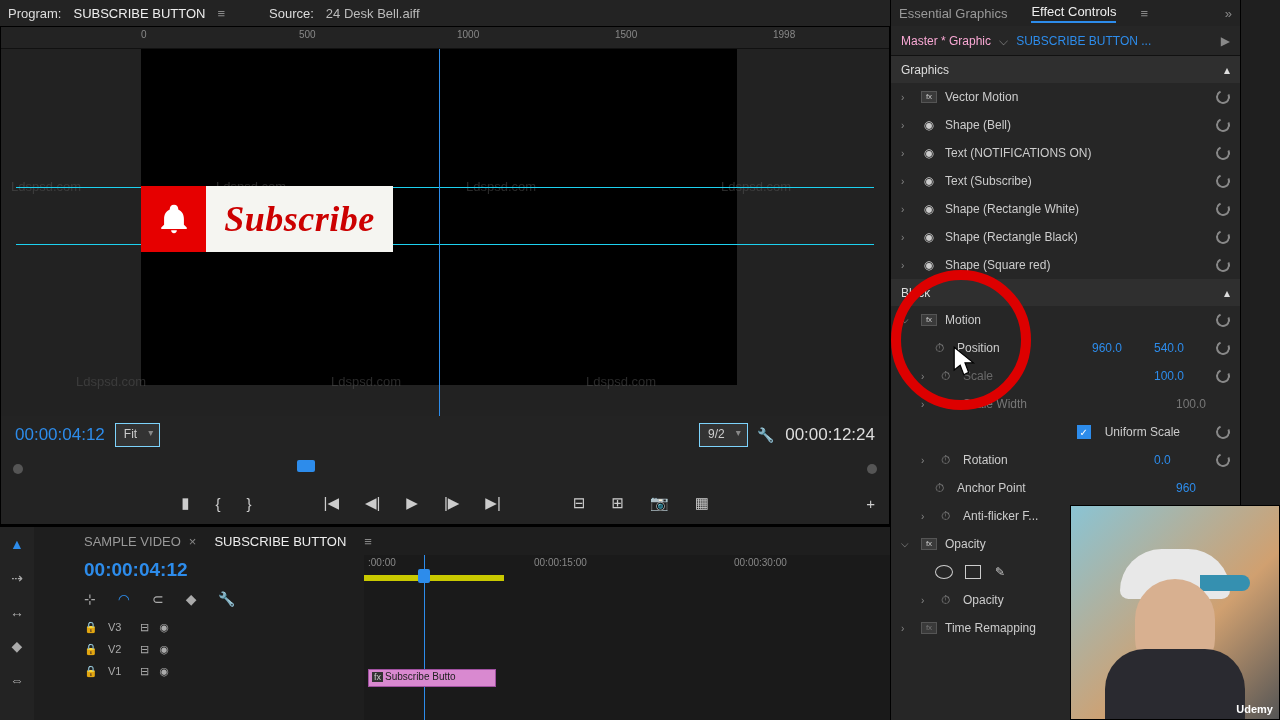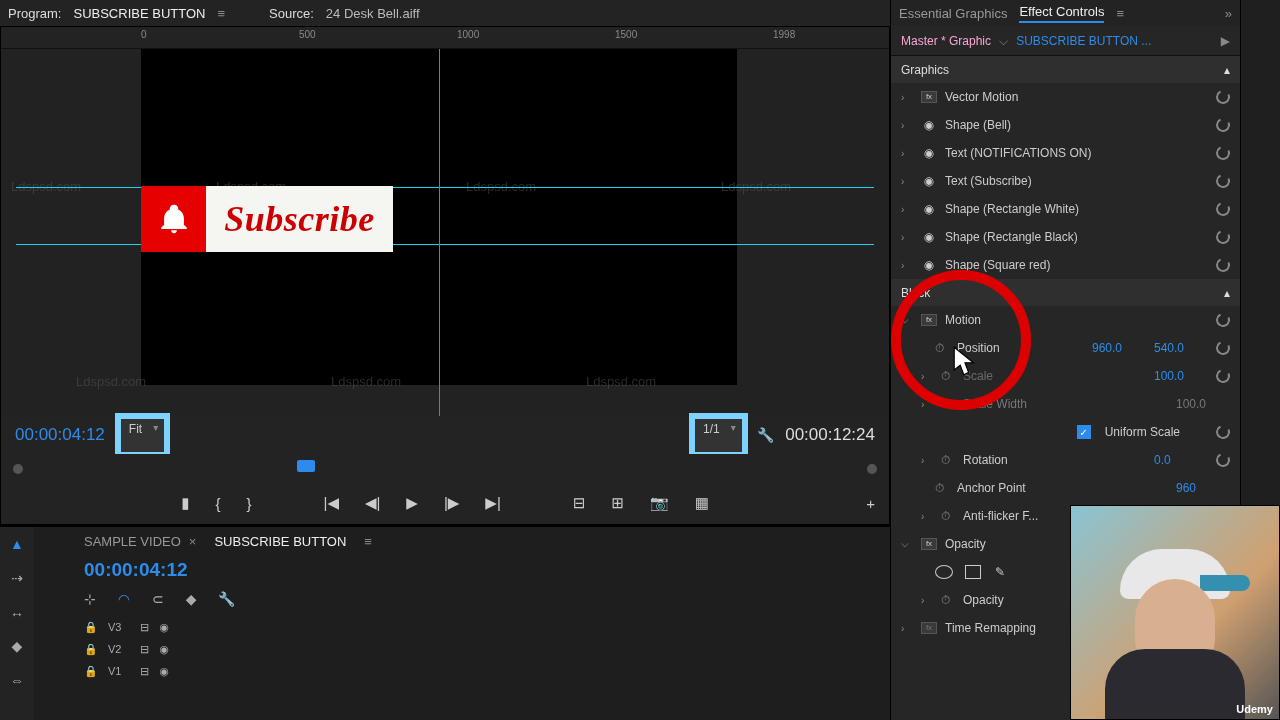--- a/index.html
+++ b/index.html
@@ -6,40 +6,40 @@
   body { background: #232323; color: #ccc; width: 1280px; height: 720px; overflow: hidden; font-size: 12px; position: relative; }
   .root { display: flex; height: 100%; }
   .left { flex: 1; display: flex; flex-direction: column; min-width: 0; }
   .right { width: 390px; background: #262626; border-left: 1px solid #000; display: flex; }
   .right-main { flex: 1; display: flex; flex-direction: column; }
   .right-strip { width: 40px; background: #1f1f1f; border-left: 1px solid #000; }
 
   
   .panel-header { display: flex; align-items: center; height: 26px; background: #232323; padding: 0 8px; gap: 12px; font-size: 13px; color: #ddd; }
   .panel-header .menu-icon { color: #888; }
-  .panel-header.right-hdr { justify-content: flex-start; }
+  .panel-header.right-hdr { justify-content: flex-start; gap: 24px; }
   .tab-active { color: #eee; border-bottom: 2px solid #2d8ceb; padding-bottom: 2px; }
 
   
   .program-monitor { flex: 1; background: #2a2a2a; display: flex; flex-direction: column; border: 1px solid #000; }
   .ruler { height: 22px; background: #232323; position: relative; color: #888; font-size: 10px; border-bottom:1px solid #111;}
   .ruler-tick { position: absolute; top: 2px; }
   .canvas-area { flex: 1; position: relative; background: #222; overflow: hidden; }
   .video-frame { position: absolute; left: 140px; top: 0; width: 596px; height: 336px; background: #000; }
   .playhead-v { position: absolute; left: 438px; top: 0; bottom: 0; width: 1px; background: #2d8ceb; }
   .guide-h { position: absolute; left: 15px; right: 15px; height: 1px; background: #1dd1f0; }
   .wm { position:absolute; color:#555; font-size:13px; opacity:0.5; }
   .subscribe-btn { position: absolute; left: 140px; top: 137px; width: 252px; height: 66px; display: flex; }
   .sub-red { width: 65px; background: #e60000; display:flex; align-items:center; justify-content:center;}
   .sub-red svg { width: 34px; height: 34px; fill:#fff; }
   .sub-white { flex: 1; background: #f5f5f1; color: #cc0000; font-size: 36px; font-weight: bold; font-style: italic; display:flex; align-items:center; justify-content:center; letter-spacing:0.5px; font-family: Georgia, serif;}
 
   .monitor-controls { height: 38px; display:flex; align-items:center; padding: 0 14px; gap:10px; background:#232323; color:#ddd; font-size:15px;}
   .tc-blue { color: #2d8ceb; font-size: 17px; }
-  .dropdown { background:#333; border:6px solid #7dd3fc; padding: 3px 22px 16px 8px; font-size:12px; color:#ccc; position:relative; border-radius:0;}
+  .dropdown { background:#333; border:1px solid #7dd3fc; padding: 3px 22px 5px 8px; font-size:12px; color:#ccc; position:relative; border-radius:0;}
   .dropdown::after { content:'▾'; position:absolute; right:6px; top:3px; font-size:10px; color:#888;}
   .spacer { flex:1; }
   .wrench { color:#999; font-size:14px;}
 
   .scrub-bar { height: 28px; background:#232323; position:relative; padding: 6px 14px;}
   .scrub-handle { position:absolute; top:6px; width:18px; height:12px; background:#2d8ceb; border-radius:2px;}
   .scrub-end { position:absolute; top:10px; width:10px; height:10px; background:#555; border-radius:50%;}
 
   .transport { height: 42px; display:flex; align-items:center; justify-content:center; gap:26px; background:#232323; color:#ccc; }
   .transport .t-btn { font-size:15px; color:#ccc; cursor:pointer;}
@@ -146,21 +146,21 @@
                 <path d="M12 2C10 2 9 3.5 9 5v.3C6.5 6.3 5 8.8 5 12v4l-2 2v1h18v-1l-2-2v-4c0-3.2-1.5-5.7-4-6.7V5c0-1.5-1-3-3-3zm-2 18a2 2 0 0 0 4 0h-4z"></path>
               </svg>
           </div>
           <div class="sub-white">Subscribe</div>
         </div>
       </div>
       <div class="monitor-controls">
         <span class="tc-blue">00:00:04:12</span>
         <span class="dropdown">Fit</span>
         <span class="spacer"></span>
-        <span class="dropdown">1/1</span>
+        <span class="dropdown">9/2</span>
         <span class="wrench">🔧</span>
         <span style="color:#ddd; font-size:17px;">00:00:12:24</span>
       </div>
       <div class="scrub-bar">
         <div class="scrub-end" style="left:12px"></div>
         <div class="scrub-handle" style="left:296px"></div>
         <div class="scrub-end" style="right:12px"></div>
       </div>
       <div class="transport" style="position:relative;">
         <span class="t-btn">▮</span>
@@ -220,20 +220,33 @@
                 <span>◉</span>
               </div>
               <div class="track-row">
                 <span class="lock">🔒</span>
                 <span class="tn">V1</span>
                 <span>⊟</span>
                 <span>◉</span>
               </div>
             </div>
           </div>
+          <div class="tl-right">
+            <div class="tl-ruler">
+              <span style="left:4px">:00:00</span>
+              <span style="left:170px">00:00:15:00</span>
+              <span style="left:370px">00:00:30:00</span>
+            </div>
+            <div class="tl-yellow" style="width:140px"></div>
+            <div class="tl-playhead" style="left:60px"></div>
+            <div class="tl-ph-head" style="left:60px"></div>
+            <div class="clip" style="left:4px; top:114px; width:128px;">
+              <span class="fx">fx</span><span>Subscribe Butto</span>
+            </div>
+          </div>
         </div>
       </div>
     </div>
   </div>
 
   <div class="right">
     <div class="right-main">
       <div class="panel-header right-hdr">
         <span style="color:#999;">Essential Graphics</span>
         <span class="tab-active">Effect Controls</span>

